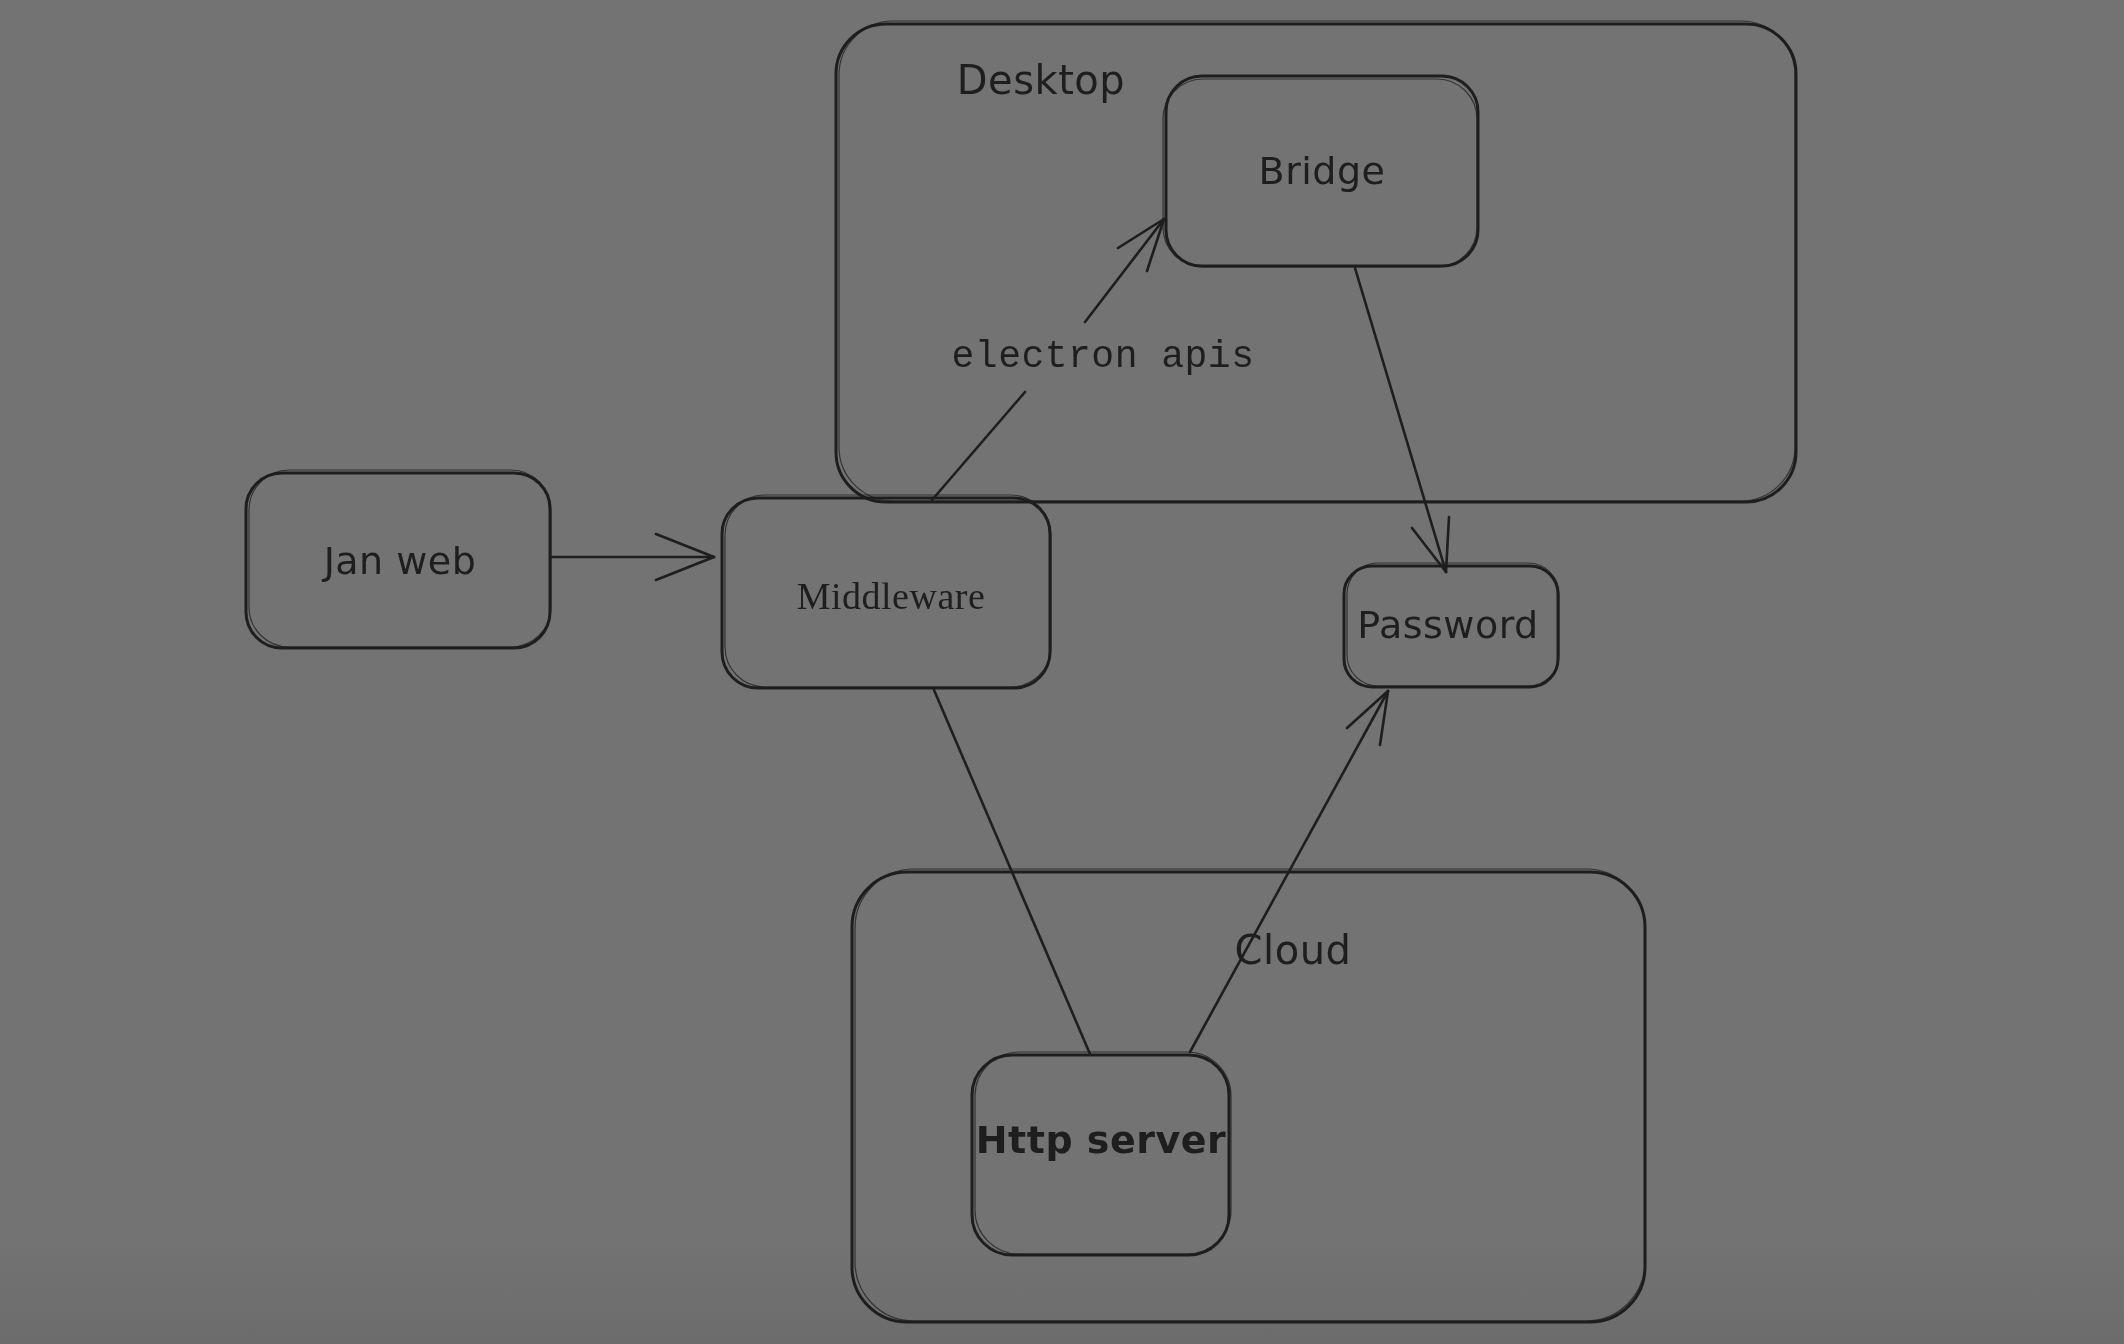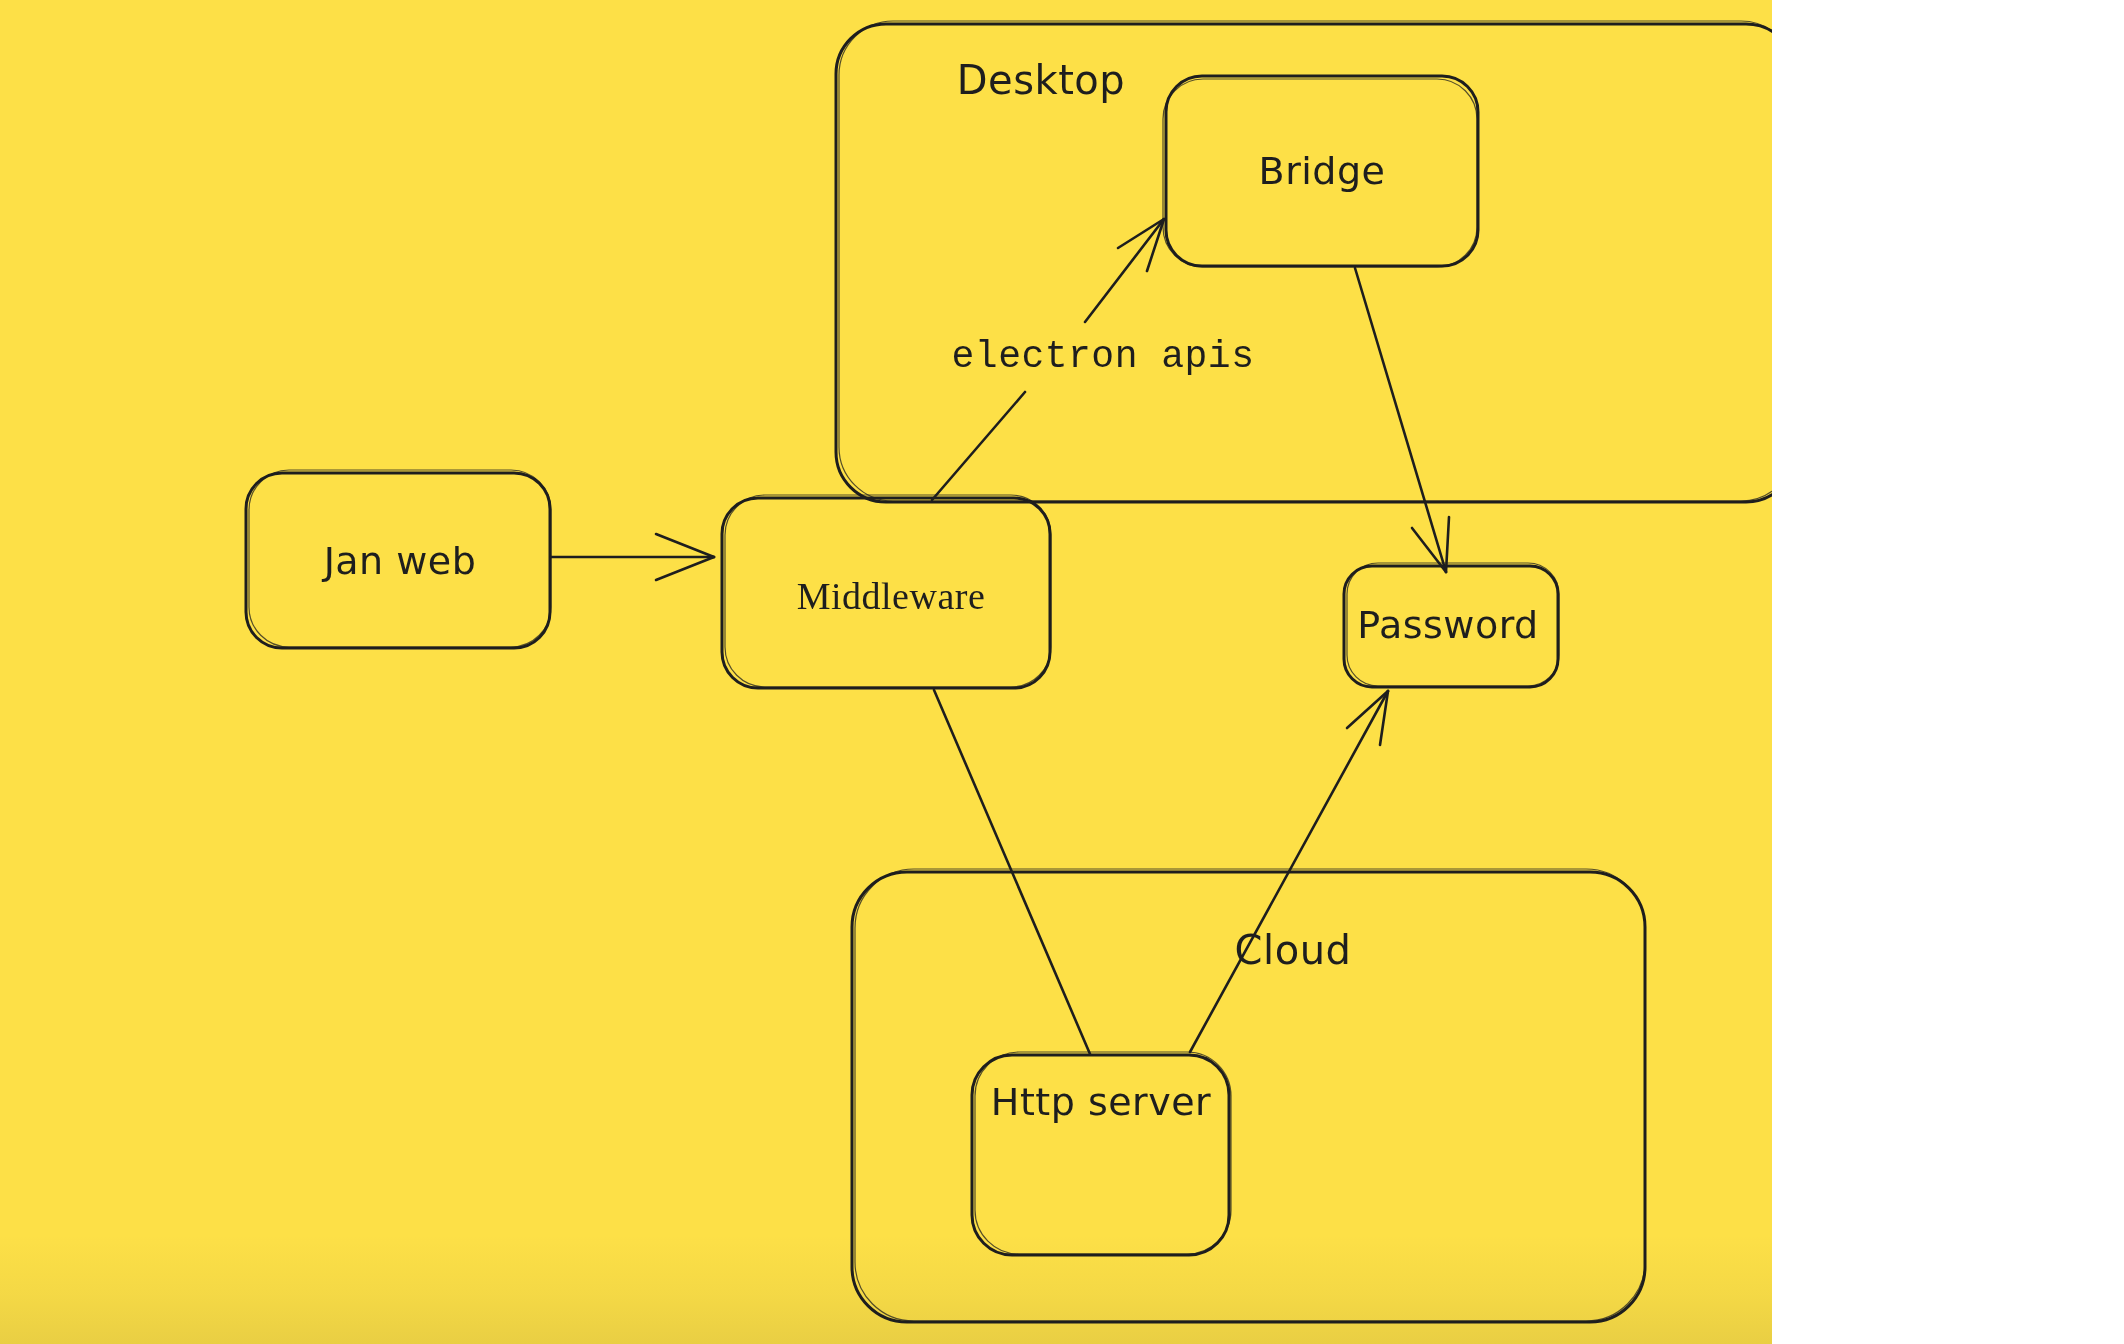--- a/index.html
+++ b/index.html
@@ -3,24 +3,24 @@
 <meta charset="utf-8">
 <style>
   html, body {
     margin: 0;
     padding: 0;
     background: #ffffff;
     font-family: "DejaVu Sans", sans-serif;
   }
   .canvas {
     position: relative;
-    width: 1772px;
+    width: 2124px;
     height: 1344px;
     overflow: hidden;
-    background: #fde047;
+    background: #737373;
   }
   svg.shapes {
     position: absolute;
     left: 0;
     top: 0;
   }
   .shape-stroke {
     fill: none;
     stroke: #1e1e1e;
     stroke-width: 3;
@@ -150,21 +150,21 @@
   <div class="label" style="left:1322px; top:171px;">Bridge</div>
 
   <div class="label" style="left:400px; top:561px;">Jan web</div>
 
   <div class="label" style="left:891px; top:596px;font-family:Liberation Serif, serif;">Middleware</div>
 
   <div class="label" style="left:1448px; top:625px;">Password</div>
 
   <div class="label container-label" style="left:1275px; top:950px;margin-left:18px;">Cloud</div>
 
-  <div class="label" style="left:1101px; top:1102px;">Http server</div>
+  <div class="label" style="left:1101px; top:1140px;font-weight:bold;">Http server</div>
 
   <div class="label" style="left:1103px; top:356px;font-family:Liberation Mono, monospace;">electron apis</div>
 
 
   <div class="annotation">
   </div>
 
   <div class="bottom-fade"></div>
 </div>
 

